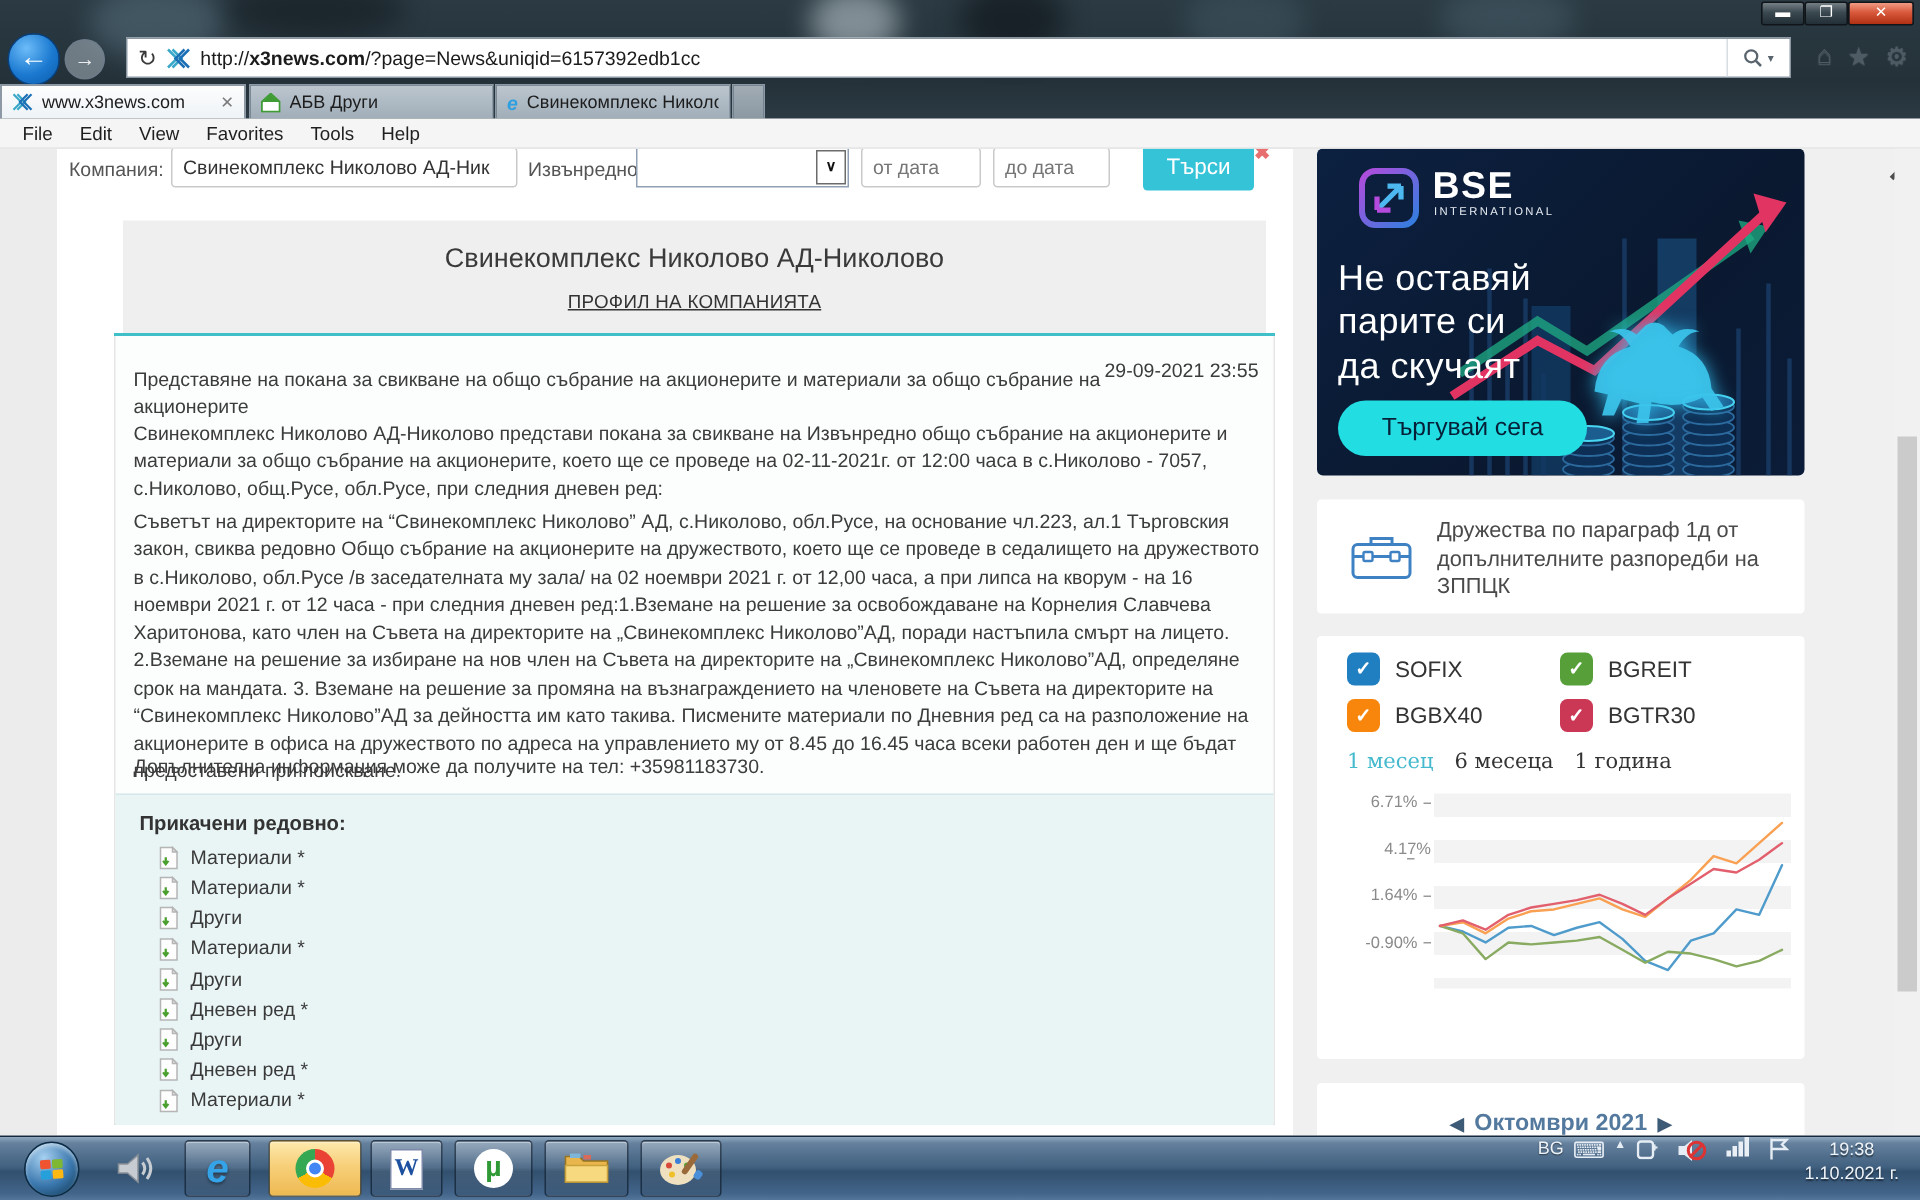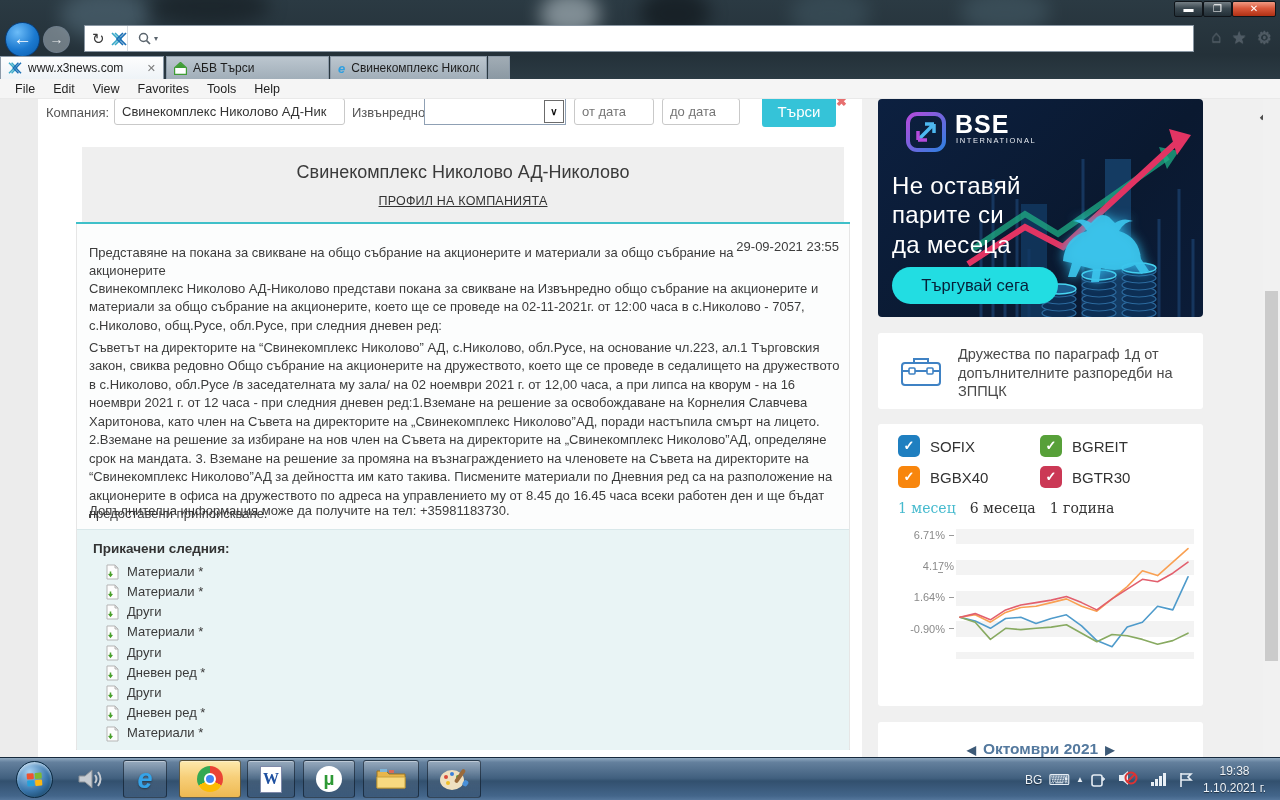--- a/index.html
+++ b/index.html
@@ -134,21 +134,21 @@
     background:radial-gradient(circle at 35% 28%,#a6d0f1,#3a77ad 55%,#16405f 90%); border:1px solid #0d2b42;
     box-shadow:inset 0 2px 3px rgba(255,255,255,.55); }
   .flag { position:absolute; left:10px; top:11px; width:16px; height:14px; transform:rotate(-4deg); display:grid;
     grid-template-columns:7px 7px; grid-template-rows:6px 6px; gap:1px; }
   .flag i { border-radius:1px; display:block; }
   .tb-speaker { position:absolute; left:76px; top:9px; }
   .tb-btn { position:absolute; top:2px; height:38px; border:1px solid rgba(10,25,40,.65); border-radius:3px;
     background:linear-gradient(180deg,rgba(255,255,255,.32),rgba(255,255,255,.1) 45%,rgba(0,0,0,.12));
     box-shadow:inset 0 1px 0 rgba(255,255,255,.35); display:flex; align-items:center; justify-content:center; }
   .tb-btn.active { background:linear-gradient(180deg,#fde9ad,#f7cf79 45%,#eeb952); }
-  .tray { position:absolute; right:0; top:0; height:43px; display:flex; align-items:center; color:#eef3f8; }
+  .tray { position:absolute; right:0; top:0; height:43px; display:flex; align-items:flex-start; color:#eef3f8; }
   .tray .txt { font-size:12px; text-shadow:0 1px 1px rgba(0,0,0,.5); }
   .clock { text-align:center; font-size:12px; line-height:1.35; margin:0 14px 0 10px; text-shadow:0 1px 1px rgba(0,0,0,.5); }
   .sigbars { display:flex; align-items:flex-end; gap:1px; margin:0 7px; }
   .sigbars i { width:3px; background:#e9eff5; display:block; }
   .mute { position:relative; margin:0 6px; }
 </style>
 </head>
 <body>
 
 <div id="screen">
@@ -172,20 +172,21 @@
     <div class="btn-back">←</div>
     <div class="btn-fwd">→</div>
     <div class="addr-bar">
       <span class="addr-refresh">↻</span>
       <span class="addr-fav">
         <svg width="16" height="14" viewBox="0 0 16 14">
             <path d="M1 1l6 6-6 6M4 1l6 6-6 6" stroke="#3aa9c9" stroke-width="1.7" fill="none"></path>
             <path d="M15 1l-6 6 6 6M12 1L6 7l6 6" stroke="#1b6fb5" stroke-width="1.7" fill="none"></path>
           </svg>
       </span>
+      <span class="addr-url"><span>http://</span><b>x3news.com</b><span>/?page=News&amp;uniqid=6157392edb1cc</span></span>
       <span class="addr-search">
         <svg width="13" height="13" viewBox="0 0 13 13">
             <circle cx="5.5" cy="5.5" r="4" fill="none" stroke="#5a646d" stroke-width="1.5"></circle>
             <line x1="8.6" y1="8.6" x2="12" y2="12" stroke="#5a646d" stroke-width="1.7"></line>
           </svg>
         <span style="font-size:8px">▾</span>
       </span>
     </div>
   </div>
   <div class="top-icons">
@@ -201,21 +202,21 @@
           <path d="M15 1l-6 6 6 6M12 1L6 7l6 6" stroke="#1b6fb5" stroke-width="1.7" fill="none"></path>
         </svg>
       <span class="tlabel">www.x3news.com</span>
       <span class="tclose">✕</span>
     </div>
     <div class="tab" style="left:166px;width:163px">
       <svg width="13" height="13" viewBox="0 0 13 13">
           <path d="M6.5 0.5L12.5 6v6.5H0.5V6z" fill="#fff" stroke="#3f9c35" stroke-width="1.4"></path>
           <path d="M6.5 1L12 6H1z" fill="#3f9c35"></path>
         </svg>
-      <span class="tlabel">АБВ Търси</span>
+      <span class="tlabel">АБВ Други</span>
     </div>
     <div class="tab" style="left:330px;width:157px">
       <span style="color:#2e9fe0;font-weight:bold;font-size:13px;font-style:italic">e</span>
       <span class="tlabel">Свинекомплекс Николово АД</span>
     </div>
     <div class="tab-stub"></div>
   </div>
 
   <div class="menu-bar">
       <span class="mitem">File</span>
@@ -249,21 +250,21 @@
     </div>
     <div class="teal-line"></div>
 
     <div class="article">
       <div class="art-title">Представяне на покана за свикване на общо събрание на акционерите и материали за общо събрание на акционерите</div>
       <div class="art-date">29-09-2021 23:55</div>
       <div class="art-p1">Свинекомплекс Николово АД-Николово представи покана за свикване на Извънредно общо събрание на акционерите и материали за общо събрание на акционерите, което ще се проведе на 02-11-2021г. от 12:00 часа в с.Николово - 7057, с.Николово, общ.Русе, обл.Русе, при следния дневен ред:</div>
       <div class="art-p2">Съветът на директорите на “Свинекомплекс Николово” АД, с.Николово, обл.Русе, на основание чл.223, ал.1 Търговския закон, свиква редовно Общо събрание на акционерите на дружеството, което ще се проведе в седалището на дружеството в с.Николово, обл.Русе /в заседателната му зала/ на 02 ноември 2021 г. от 12,00 часа, а при липса на кворум - на 16 ноември 2021 г. от 12 часа - при следния дневен ред:1.Вземане на решение за освобождаване на Корнелия Славчева Харитонова, като член на Съвета на директорите на „Свинекомплекс Николово”АД, поради настъпила смърт на лицето. 2.Вземане на решение за избиране на нов член на Съвета на директорите на „Свинекомплекс Николово”АД, определяне срок на мандата. 3. Вземане на решение за промяна на възнаграждението на членовете на Съвета на директорите на “Свинекомплекс Николово”АД за дейността им като такива. Писмените материали по Дневния ред са на разположение на акционерите в офиса на дружеството по адреса на управлението му от 8.45 до 16.45 часа всеки работен ден и ще бъдат предоставени при поискване.</div>
       <div class="art-p3">Допълнителна информация може да получите на тел: +35981183730.</div>
       <div class="att-box">
-        <div class="att-head">Прикачени следния:</div>
+        <div class="att-head">Прикачени редовно:</div>
         <div class="att-list">
             <div class="att-row">
               <span class="fico">
                 <svg width="13" height="16" viewBox="0 0 13 16">
                   <path d="M1 1h8l3 3v11H1z" fill="#fdfdfd" stroke="#b5b5b5"></path>
                   <path d="M9 1l3 3H9z" fill="#e6e6e6" stroke="#b5b5b5"></path>
                   <path d="M4.5 7.5v4.2M2.7 9.9l1.8 2.2 1.8-2.2" stroke="#4aa02c" stroke-width="1.5" fill="none"></path>
                 </svg>
               </span>
               <span class="att-label">Материали *</span>
@@ -412,21 +413,21 @@
           <path d="M13 29h9M13 29v-9" stroke="#b44bdc" stroke-width="3.5" fill="none"></path>
         </svg>
         <div>
           <div class="ad-brand">BSE</div>
           <div class="ad-brand-sub">INTERNATIONAL</div>
         </div>
       </div>
       <div class="ad-headline">
         <div>Не оставяй</div>
         <div>парите си</div>
-        <div>да месеца</div>
+        <div>да скучаят</div>
       </div>
       <div class="ad-cta">Търгувай сега</div>
     </div>
 
     <div class="card info-card">
       <svg class="info-icon" width="42" height="32" viewBox="0 0 42 32">
         <rect x="2" y="8" width="38" height="22" rx="3" fill="none" stroke="#3f82c4" stroke-width="2"></rect>
         <path d="M14 8V4h14v4" fill="none" stroke="#3f82c4" stroke-width="2"></path>
         <line x1="2" y1="16" x2="40" y2="16" stroke="#3f82c4" stroke-width="2"></line>
         <rect x="9" y="13" width="6" height="6" rx="1" fill="#fff" stroke="#3f82c4" stroke-width="1.6"></rect>

